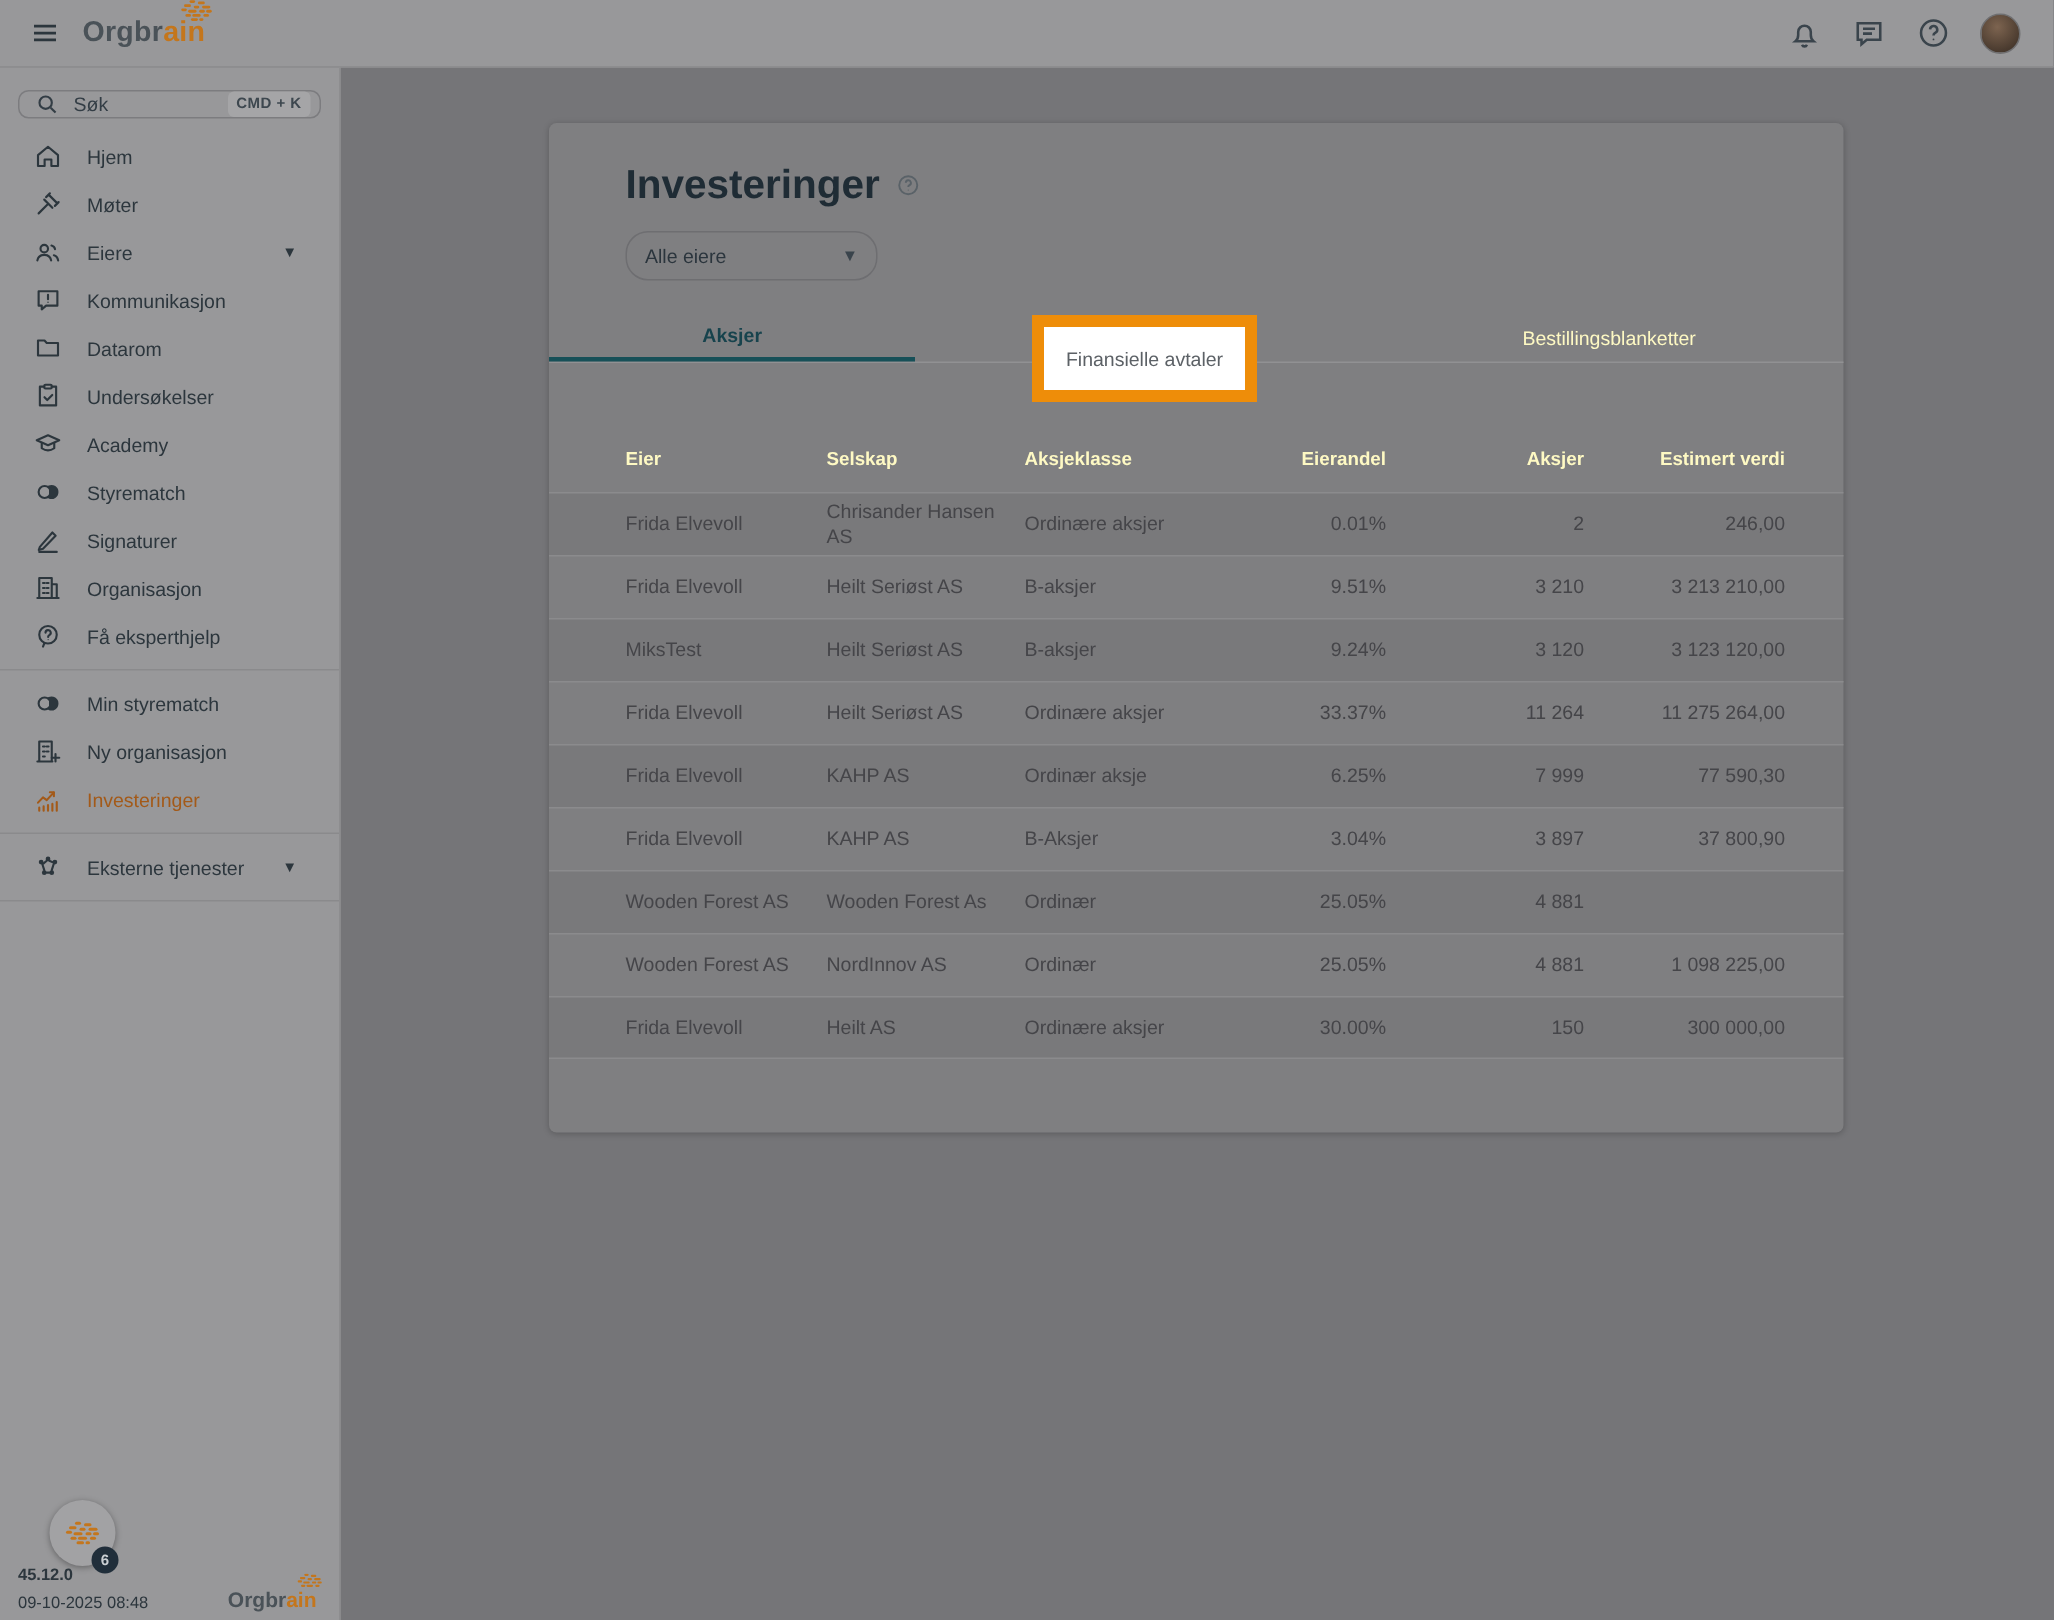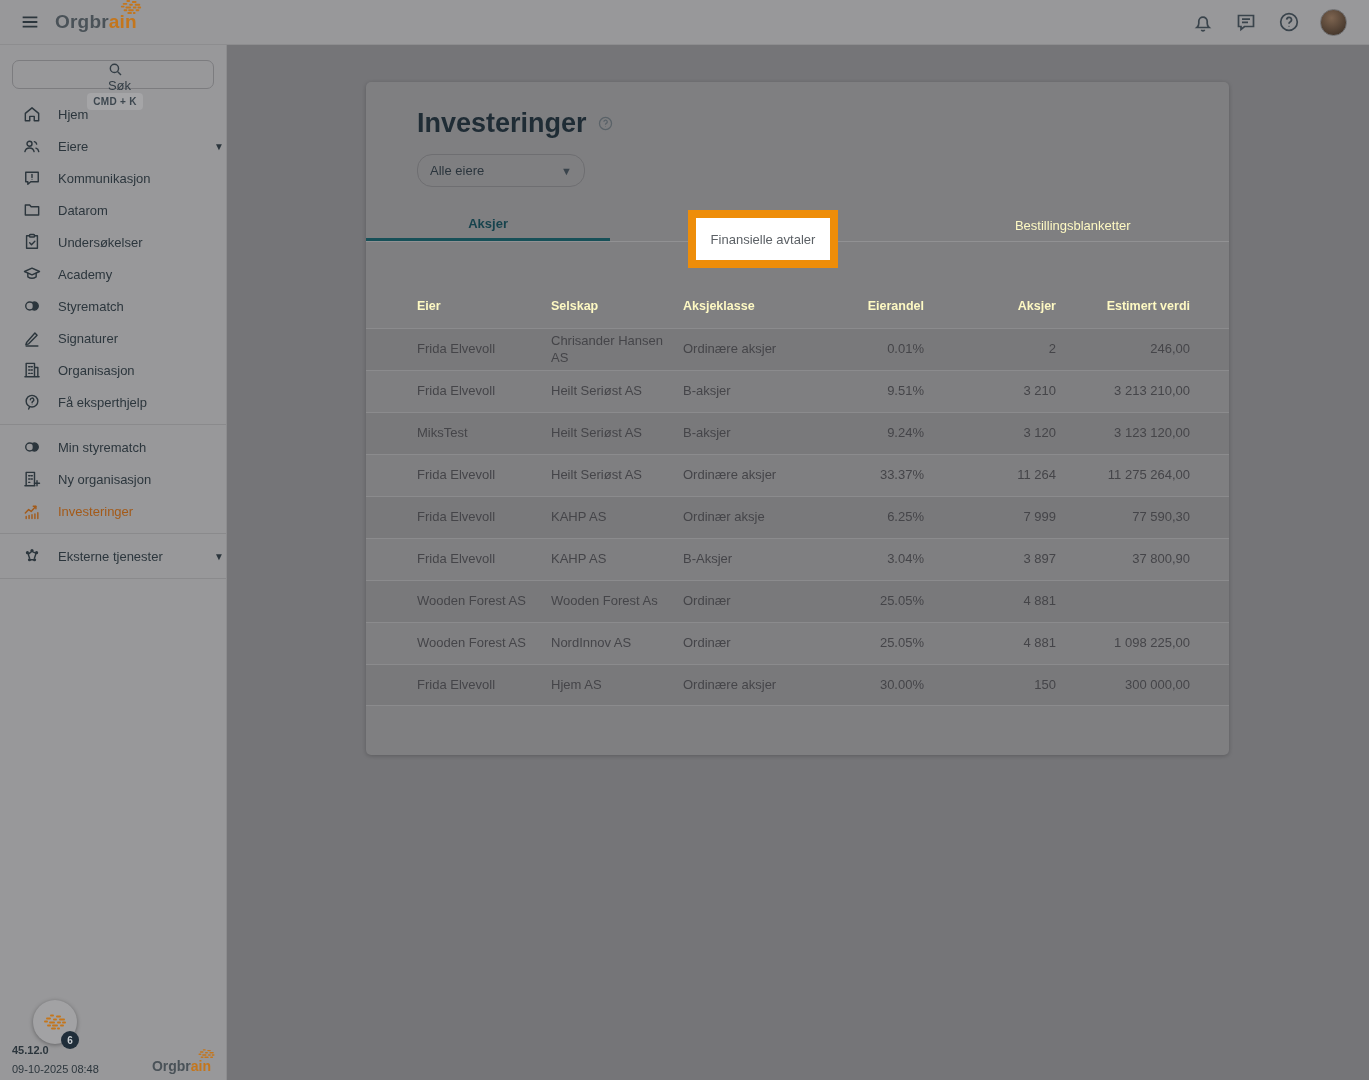--- a/index.html
+++ b/index.html
@@ -30,31 +30,31 @@
     background:radial-gradient(circle at 42% 32%, #7d6450 0%, #5d4a3b 45%, #352a22 100%);
     border:1px solid #6f6f71;
   }
 
   
   .sidebar {
     position:absolute; top:45px; left:0; width:227px; bottom:0;
     background:#98989a; border-right:1px solid #8d8d8f; z-index:5;
   }
   .search-box {
-    margin:15px 12px 9px 12px; height:29px; border:1px solid #7c7c7f; border-radius:7px;
-    display:flex; align-items:center; padding:0 6px 0 10px; cursor:text; color:#333d45;flex-direction:column;
+    margin:15px 12px 9px 12px; height:19px; border:1px solid #7c7c7f; border-radius:7px;
+    display:flex; align-items:center; padding:0 6px 0 10px; cursor:text; color:#333d45;
   }
   .search-box .s-label { font-size:13px; margin-left:9px; color:#333d45; flex:1; }
   .search-chip {
     font-size:10px; font-weight:bold; color:#3d474f; background:#a5a5a7;
     padding:3px 6px; border-radius:4px; letter-spacing:.3px;
   }
   .nav { }
   .nav-item {
-    height:32px; display:flex; align-items:center; padding-left:22px; padding-right:2px;
+    height:32px; display:flex; align-items:center; padding-left:22px; padding-right:28px;
     cursor:pointer; font-size:13px; color:#2c363d;
   }
   .nav-item .ni-icon { width:20px; height:20px; margin-right:16px; color:#2c363d; flex:none; }
   .nav-item .ni-label { flex:1; }
   .nav-item .caret { font-size:10px; color:#2c363d; }
   .nav-item.active, .nav-item.active .ni-icon { color:#a35a19; }
   .nav-divider { height:1px; background:#8a8a8c; margin:6px 0; }
 
   .sb-footer { position:absolute; left:0; bottom:0; width:100%; height:130px; }
   .fab {
@@ -188,20 +188,28 @@
     <span class="search-chip">CMD + K</span>
   </div>
   <div class="nav">
       <div class="nav-item">
         <span class="ni-icon">
           <svg width="20" height="20" viewBox="0 0 24 24" fill="none" stroke="currentColor" stroke-width="1.7" stroke-linecap="round" stroke-linejoin="round">
             <path d="M4 11.3 12 4.6l8 6.7V20h-5.3v-5.2h-5.4V20H4z"></path>
           </svg>
         </span>
         <span class="ni-label">Hjem</span>
+      </div>
+      <div class="nav-item">
+        <span class="ni-icon">
+          <svg width="20" height="20" viewBox="0 0 24 24" fill="none" stroke="currentColor" stroke-width="1.7" stroke-linecap="round" stroke-linejoin="round">
+            <path d="M12.5 4.5l7 7M4.5 19.5l7.5-7.5M9 8.5l6.5 6.5M13.5 3.5l-3 3M20.5 10.5l-3 3"></path>
+          </svg>
+        </span>
+        <span class="ni-label">Møter</span>
       </div>
       <div class="nav-item">
         <span class="ni-icon">
           <svg width="20" height="20" viewBox="0 0 24 24" fill="none" stroke="currentColor" stroke-width="1.7" stroke-linecap="round" stroke-linejoin="round">
             <circle cx="9" cy="9.3" r="3"></circle>
             <path d="M3.5 18.7c.6-2.9 2.6-4.4 5.5-4.4s4.9 1.5 5.5 4.4"></path>
             <path d="M14.8 6.8c1.5.4 2.5 1.4 2.8 2.9M16.7 14.6c1.9.5 3 1.8 3.4 4.1"></path>
           </svg>
         </span>
         <span class="ni-label">Eiere</span>
@@ -473,21 +481,21 @@
         <div class="trow">
           <div class="c">Wooden Forest AS</div>
           <div class="c">NordInnov AS</div>
           <div class="c">Ordinær</div>
           <div class="c num">25.05%</div>
           <div class="c num">4 881</div>
           <div class="c num">1 098 225,00</div>
         </div>
         <div class="trow">
           <div class="c">Frida Elvevoll</div>
-          <div class="c">Hjem AS</div>
+          <div class="c">Heilt AS</div>
           <div class="c">Ordinære aksjer</div>
           <div class="c num">30.00%</div>
           <div class="c num">150</div>
           <div class="c num">300 000,00</div>
         </div>
       </div>
   </div>
 </div>
 
 <div class="highlight-box">

